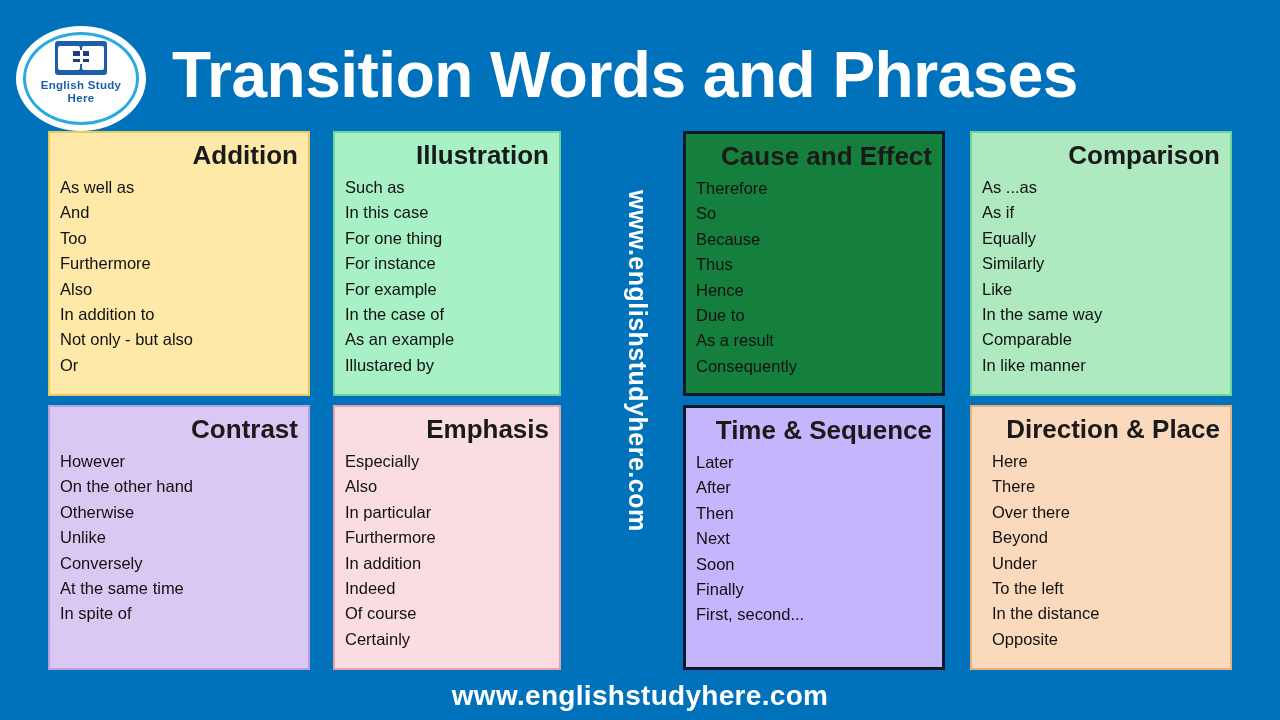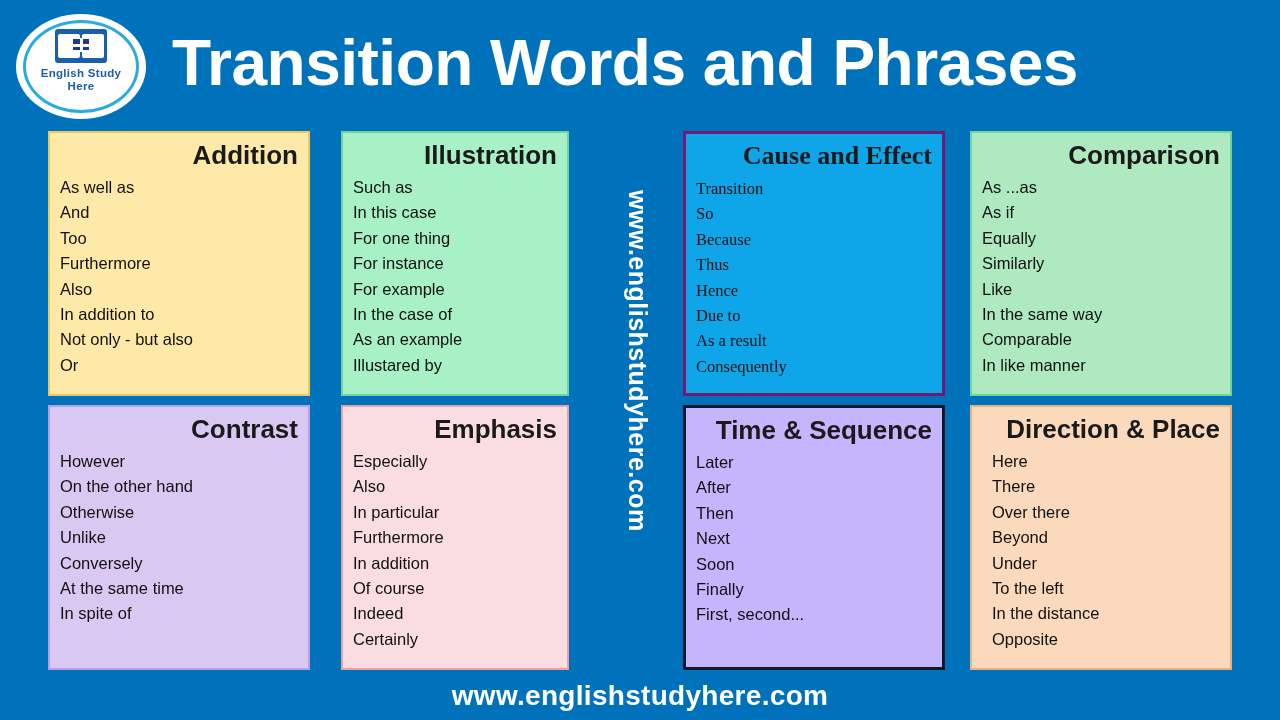--- a/index.html
+++ b/index.html
@@ -11,21 +11,21 @@
   }
   #page {
     position: relative;
     width: 1280px; height: 720px;
     background: #0072BC;
   }
 
   
   .header {
     position: absolute;
-    left: 0; top: 4px;
+    left: 0; top: 16px;
     width: 1092px; height: 122px;
     display: flex;
     align-items: center;
   }
   .logo {
     position: absolute;
     left: 12px; top: 8px;
     width: 138px; height: 110px;
   }
   .logo-circle-outer {
@@ -132,31 +132,31 @@
   }
   .card-list li {
     font-size: 16.5px;
     color: #111111;
     line-height: 25.4px;
     white-space: nowrap;
   }
 
   
   .col1 { left: 48px;  width: 262px; }
-  .col2 { left: 333px; width: 228px; margin-left: 8px; }
+  .col2 { left: 333px; width: 228px; }
   .col3 { left: 683px; width: 262px; }
   .col4 { left: 970px; width: 262px; }
 
   .row1 { top: 131px; height: 265px; }
   .row2 { top: 405px; height: 265px; }
 
   
   .c-addition   { background: #ffe9a8; border: 2px solid #e8c95f; }
   .c-illustration { background: #a8f0c6; border: 2px solid #6fd49a; }
-  .c-cause      { background: #0ea5e9; border: 3px solid #701a75; font-family: Liberation Serif, serif; }
+  .c-cause      { background: #15803d; border: 3px solid #0f172a; }
   .c-comparison { background: #aee9c0; border: 2px solid #6fd49a; }
   .c-contrast   { background: #d9c8f2; border: 2px solid #b79fe0; }
   .c-emphasis   { background: #fadde0; border: 2px solid #e8a0aa; }
   .c-time       { background: #c4b5fd; border: 3px solid #0f172a; }
   .c-direction  { background: #fbd9bc; border: 2px solid #e8b07a; padding-left: 20px; }
 
   
   .vertical-url {
     position: absolute;
     left: 612px;
@@ -229,21 +229,21 @@
       <li>For example</li>
       <li>In the case of</li>
       <li>As an example</li>
       <li>Illustared by</li>
     </ul>
   </div>
 
   <div class="card col3 row1 c-cause">
     <div class="card-title">Cause and Effect</div>
     <ul class="card-list">
-      <li>Transition</li>
+      <li>Therefore</li>
       <li>So</li>
       <li>Because</li>
       <li>Thus</li>
       <li>Hence</li>
       <li>Due to</li>
       <li>As a result</li>
       <li>Consequently</li>
     </ul>
   </div>
 
@@ -275,22 +275,22 @@
   </div>
 
   <div class="card col2 row2 c-emphasis">
     <div class="card-title">Emphasis</div>
     <ul class="card-list">
       <li>Especially</li>
       <li>Also</li>
       <li>In particular</li>
       <li>Furthermore</li>
       <li>In addition</li>
+      <li>Indeed</li>
       <li>Of course</li>
-      <li>Indeed</li>
       <li>Certainly</li>
     </ul>
   </div>
 
   <div class="card col3 row2 c-time">
     <div class="card-title">Time &amp; Sequence</div>
     <ul class="card-list">
       <li>Later</li>
       <li>After</li>
       <li>Then</li>

